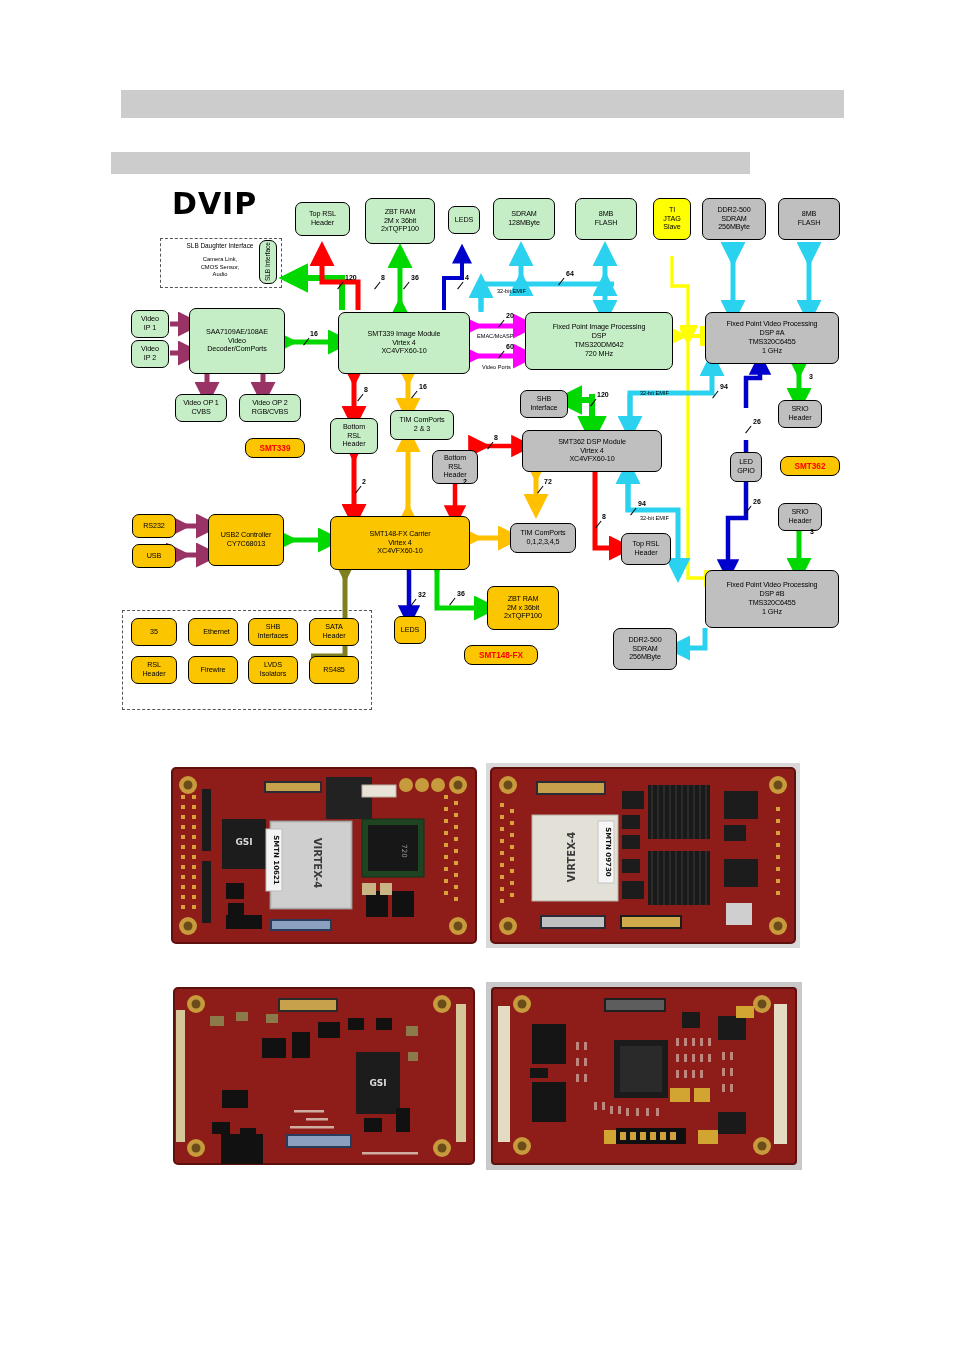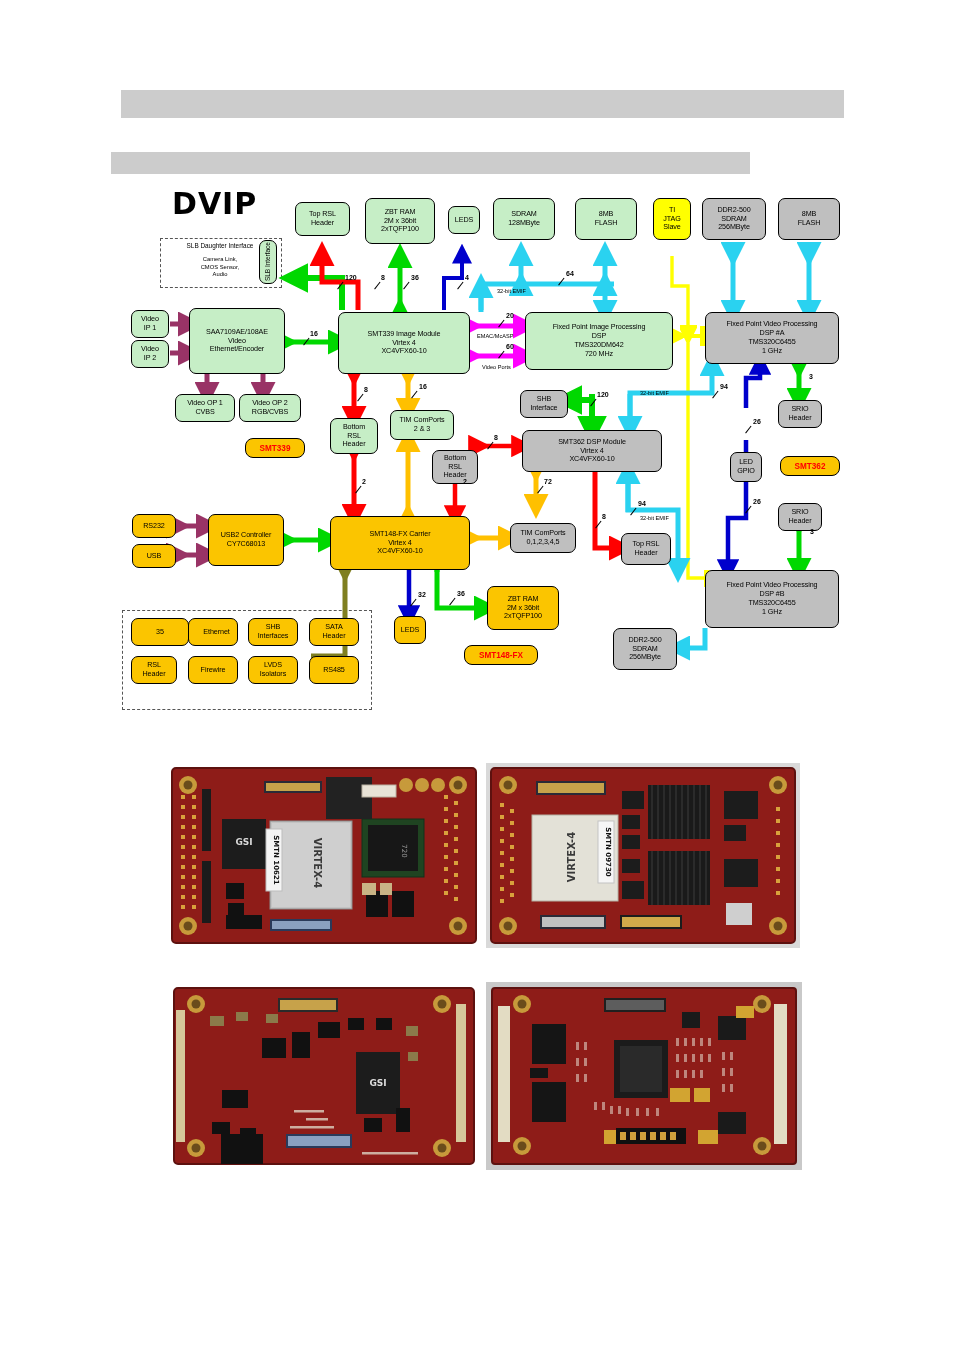--- a/index.html
+++ b/index.html
@@ -286,24 +286,24 @@
     <div class="blk green" style="left:131px;top:162px;width:38px;height:28px;">
       <div>
           <div>Video</div>
           <div>IP 2</div>
         </div>
     </div>
     <div class="blk green" style="left:189px;top:130px;width:96px;height:66px;">
       <div>
           <div>SAA7109AE/108AE</div>
           <div>Video</div>
-          <div>Ethernet/Encoder</div>
-        </div>
-    </div>
-    <div class="blk green" style="left:175px;top:216px;width:60px;height:28px;">
+          <div>Decoder/ComPorts</div>
+        </div>
+    </div>
+    <div class="blk green" style="left:175px;top:216px;width:52px;height:28px;">
       <div>
           <div>Video OP 1</div>
           <div>CVBS</div>
         </div>
     </div>
     <div class="blk green" style="left:239px;top:216px;width:62px;height:28px;">
       <div>
           <div>Video OP 2</div>
           <div>RGB/CVBS</div>
         </div>
@@ -436,21 +436,21 @@
       <div>
           <div>ZBT RAM</div>
           <div>2M x 36bit</div>
           <div>2xTQFP100</div>
         </div>
     </div>
     <div class="blk yellow" style="left:394px;top:438px;width:32px;height:28px;">
       <div>LEDS</div>
     </div>
 
-    <div class="blk yellow" style="left:131px;top:440px;width:58px;height:28px;">
+    <div class="blk yellow" style="left:131px;top:440px;width:46px;height:28px;">
         <div>35</div>
       </div>
     <div class="blk yellow" style="left:188px;top:440px;width:50px;height:28px;padding-left:8px;">
         <div>Ethernet</div>
       </div>
     <div class="blk yellow" style="left:248px;top:440px;width:50px;height:28px;">
         <div>
           <div>SHB</div>
           <div>Interfaces</div>
         </div>

